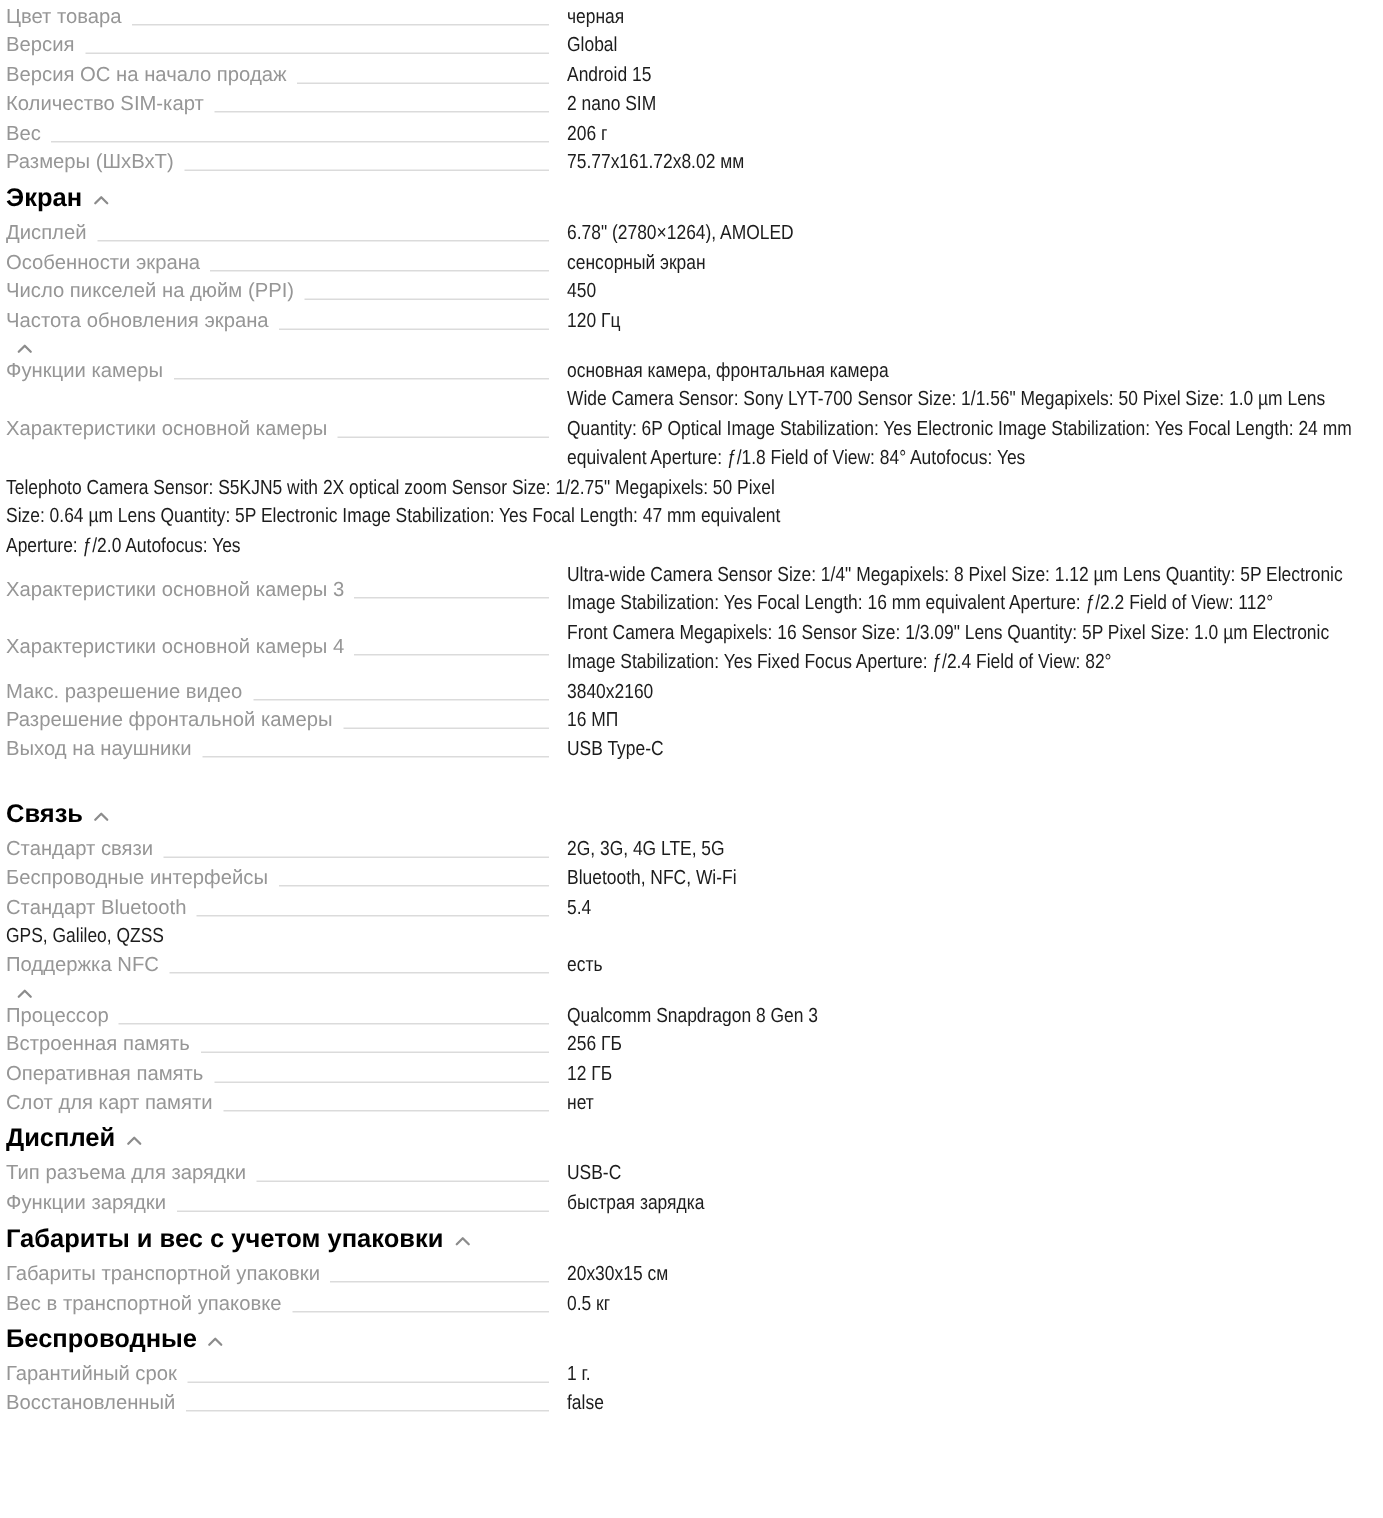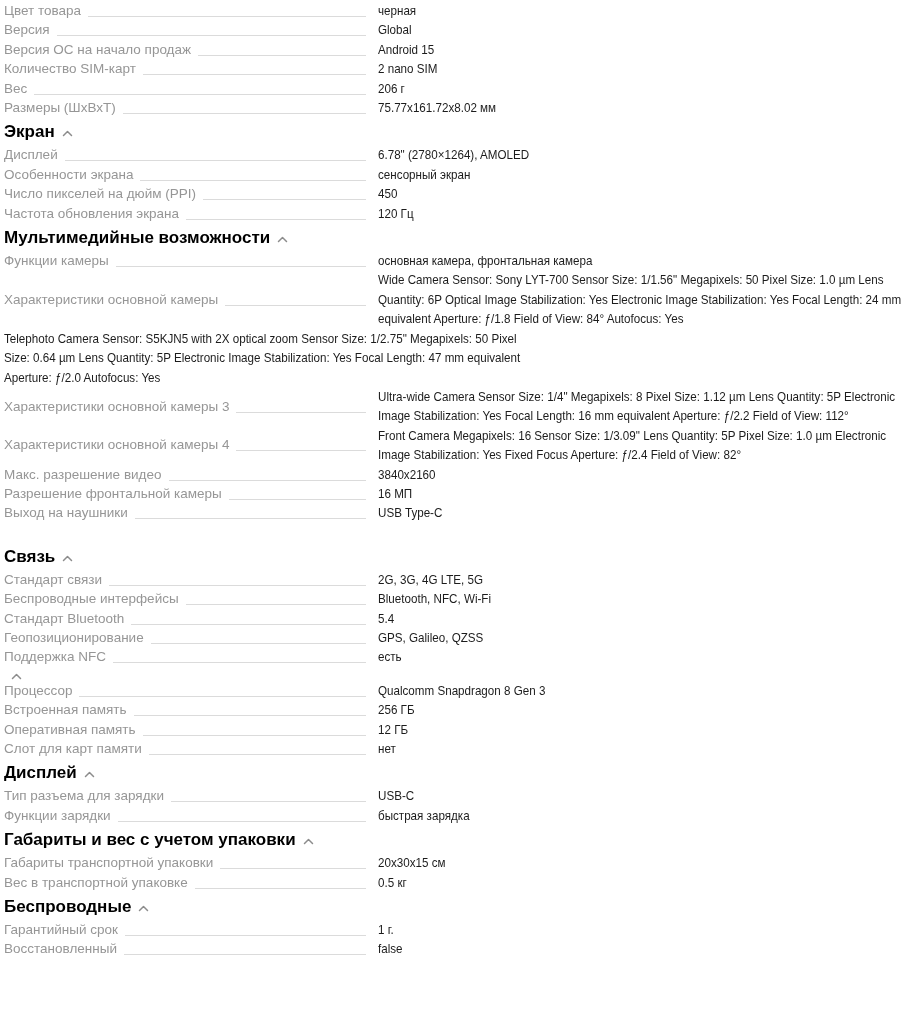--- a/index.html
+++ b/index.html
@@ -120,21 +120,20 @@
     <div class="row-left">
       <span class="label">Частота обновления экрана</span>
       <span class="leader"></span>
     </div>
     <div class="value">120 Гц</div>
   </div>
       </div>
   </section>
     <section class="spec-section">
     <div class="sec-h" role="heading" aria-level="2">
-      <span class="sec-title">Мультимедийные возможности</span>
       <svg class="chev" width="11" height="7" viewBox="0 0 11 7" aria-hidden="true">
         <polyline points="1.5,5.5 5.5,1.5 9.5,5.5" fill="none" stroke="#8c8c8c" stroke-width="1.5" stroke-linecap="round" stroke-linejoin="round"></polyline>
       </svg>
     </div>
     <div class="rows">
         <div class="row">
     <div class="row-left">
       <span class="label">Функции камеры</span>
       <span class="leader"></span>
     </div>
@@ -210,24 +209,20 @@
     <div class="value">Bluetooth, NFC, Wi-Fi</div>
   </div>
         <div class="row">
     <div class="row-left">
       <span class="label">Стандарт Bluetooth</span>
       <span class="leader"></span>
     </div>
     <div class="value">5.4</div>
   </div>
         <div class="row">
-    <div class="row-left">
-      <span class="label">Геопозиционирование</span>
-      <span class="leader"></span>
-    </div>
     <div class="value">GPS, Galileo, QZSS</div>
   </div>
         <div class="row">
     <div class="row-left">
       <span class="label">Поддержка NFC</span>
       <span class="leader"></span>
     </div>
     <div class="value">есть</div>
   </div>
       </div>

